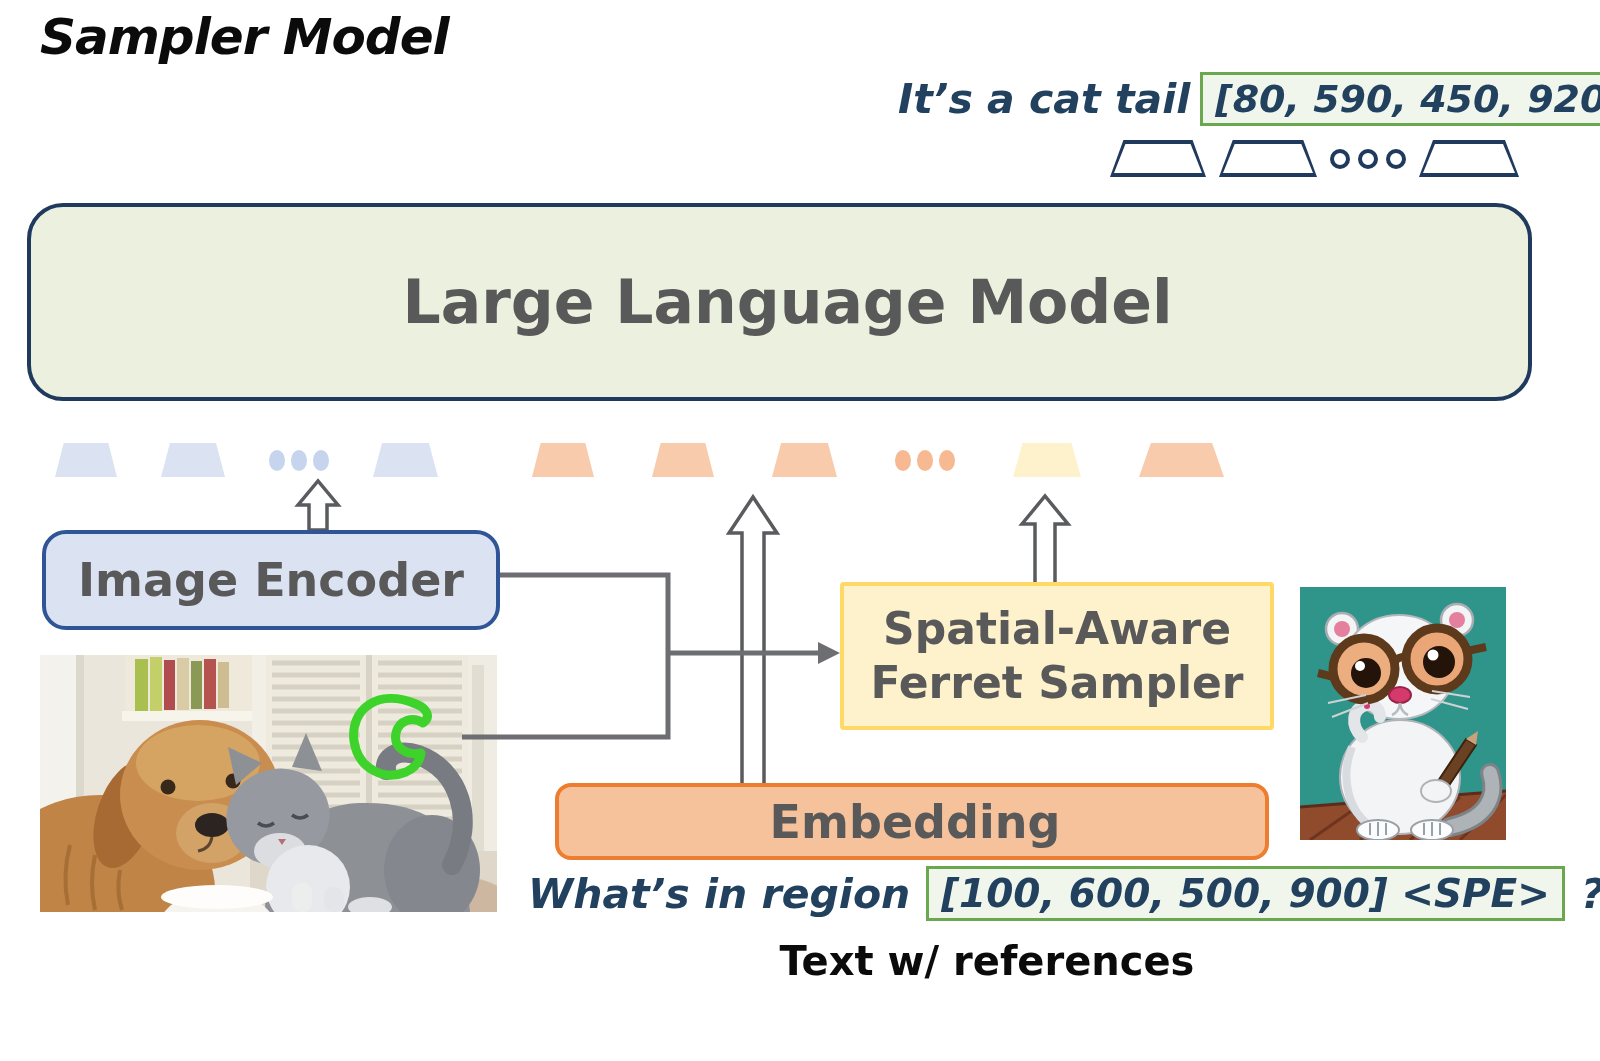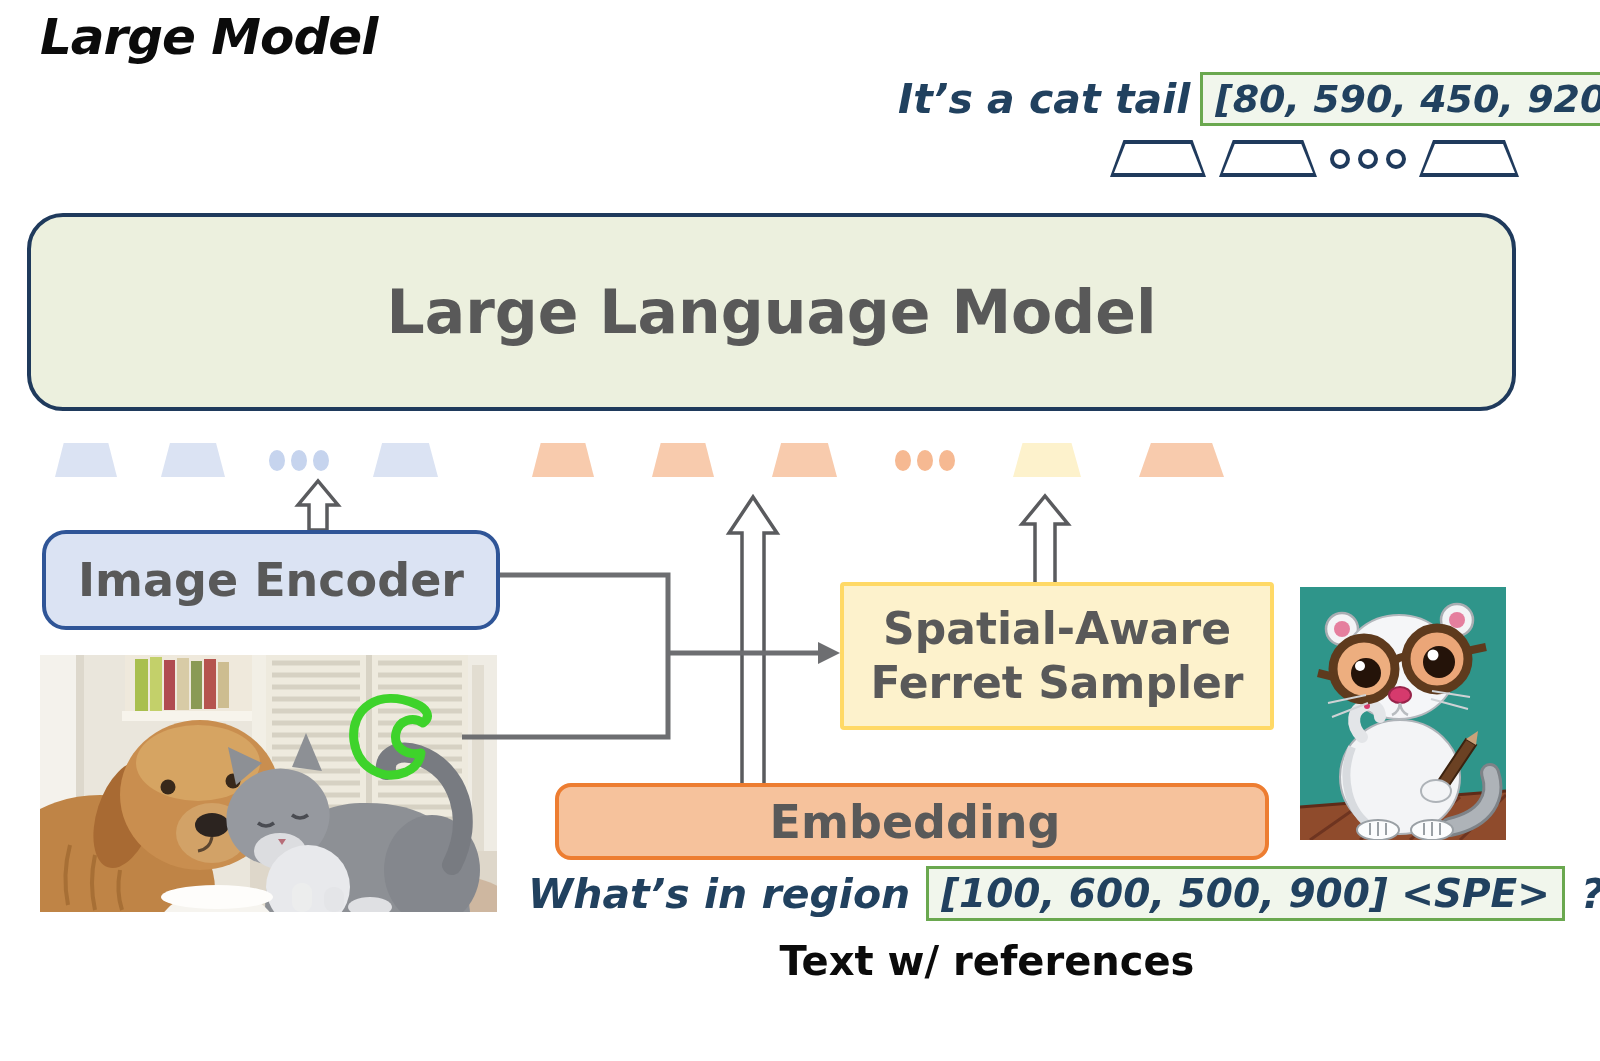--- a/index.html
+++ b/index.html
@@ -1,22 +1,22 @@
 <!DOCTYPE html>
 <html style="--navy: #1f3a5c; --text-navy: #21415f; --label-gray: #595959; --line-gray: #6d6e71; --green: #6aa84f; --green-fill: #f1f6ec; --llm-fill: #ecf0de; --blue-fill: #dbe3f3; --blue-border: #2f5597; --orange-fill: #f8cbad; --orange-border: #ed7d31; --embed-fill: #f6c29c; --yellow-fill: #fdf2cc; --yellow-border: #ffd966; --scribble-green: #3ed32b;"><head>
 <meta charset="utf-8">
 <style>
   html,body{margin:0;padding:0;background:#fff;font-family:"DejaVu Sans","Liberation Sans",sans-serif;}
   #stage{position:relative;width:1600px;height:1061px;background:#fff;overflow:hidden;}
 
   .title{position:absolute;left:40px;top:8px;font-size:50px;font-weight:800;font-style:italic;color:#0b0b0b;letter-spacing:-1px;}
 
   
-  .llm-box{position:absolute;left:27px;top:213px;width:1481px;height:190px;background:var(--llm-fill);
-    border:4px solid var(--navy);border-radius:36px;display:flex;align-items:center;justify-content:center;}
+  .llm-box{position:absolute;left:27px;top:203px;width:1481px;height:190px;background:var(--llm-fill);
+    border:4px solid var(--navy);border-radius:36px;display:flex;align-items:center;justify-content:center;padding-left:16px;}
   .llm-box span{font-size:60px;font-weight:700;color:var(--label-gray);}
 
   .encoder-box{position:absolute;left:42px;top:530px;width:450px;height:92px;background:var(--blue-fill);
     border:4px solid var(--blue-border);border-radius:24px;display:flex;align-items:center;justify-content:center;}
   .encoder-box span{font-size:46px;font-weight:700;color:var(--label-gray);}
 
   .sampler-box{position:absolute;left:840px;top:582px;width:426px;height:140px;background:var(--yellow-fill);
     border:4px solid var(--yellow-border);border-radius:4px;display:flex;flex-direction:column;align-items:center;justify-content:center;line-height:1.22;text-align:center;}
   .sampler-box span{font-size:44px;font-weight:700;color:var(--label-gray);}
 
@@ -58,21 +58,21 @@
   .dots-outline i{width:20px;height:20px;background:#fff;border:4px solid var(--navy);box-sizing:border-box;border-radius:50%;}
 
   .overlay{position:absolute;left:0;top:0;width:1600px;height:1061px;pointer-events:none;}
   .illus{position:absolute;}
 </style>
 </head>
 <body>
 
 <div id="stage">
 
-  <div class="title">Large Model</div>
+  <div class="title">Sampler Model</div>
 
   <div class="answer-row">
     <span class="navy-it">It’s a cat tail</span>
     <span class="green-box"><span class="navy-it">[80, 590, 450, 920]</span></span>
   </div>
 
   <div class="tok-row row-output">
       <div class="tok outline" style="width: 96px;"></div>
       <div class="tok outline" style="width: 98px;"></div>
       <div class="tok-dots dots-outline">

